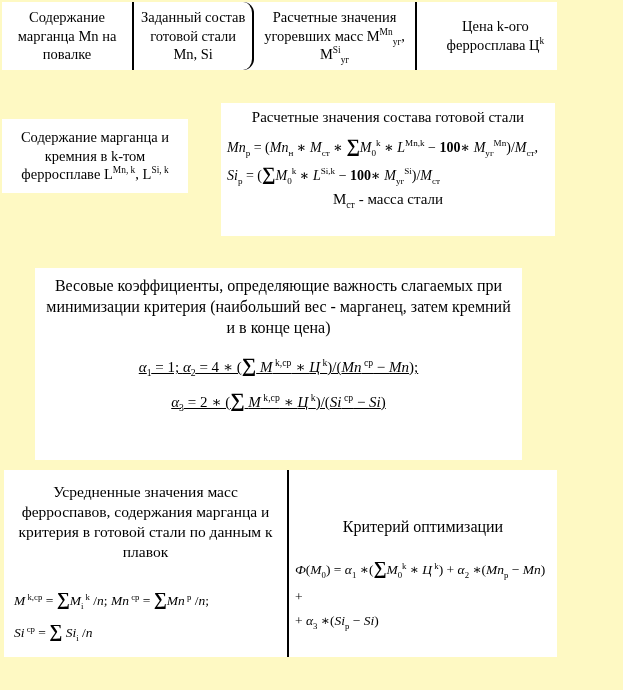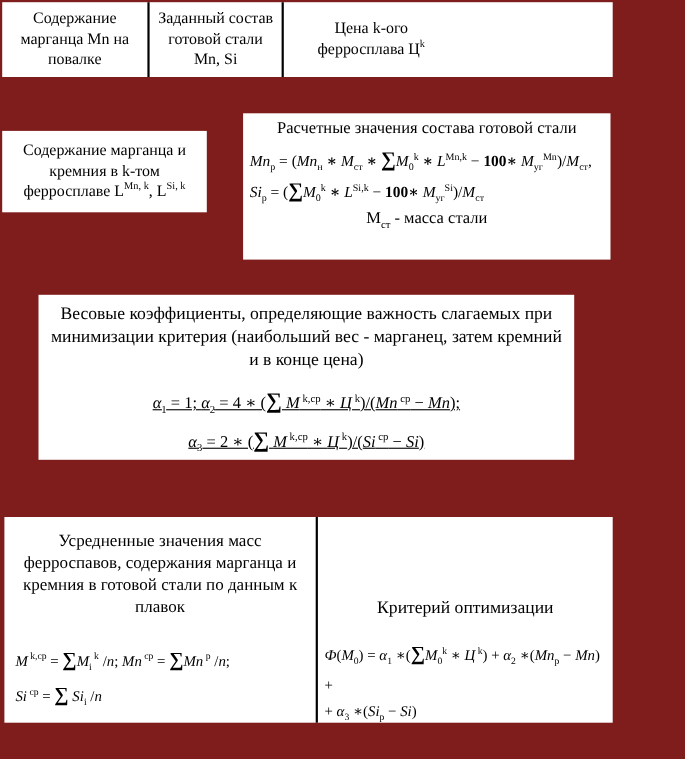--- a/index.html
+++ b/index.html
@@ -1,68 +1,71 @@
 <!DOCTYPE html>
 <html><head>
 <meta charset="utf-8">
 <style>
   html,body { margin:0; padding:0; background:#000; }
   .canvas {
-    position:relative; width:623px; height:690px; background:#7f1d1d;
+    position:relative; width:623px; height:690px; background:#fef9c3;
     font-family:"Liberation Serif","DejaVu Serif",serif; color:#000;
   }
   .box { position:absolute; background:#fff; box-sizing:border-box; }
   .top-row { left:2px; top:2px; width:555px; height:68px; display:flex; }
   .top-cell {
     display:flex; align-items:center; justify-content:center; text-align:center;
     font-size:14.5px; line-height:1.3; padding:2px 4px; box-sizing:border-box;
     border-right:2px solid #000;
   }
   .top-cell:last-child { border-right:none; }
-  .tc1 { width:134px; } .tc2 { width:122px; } .tc3 { width:165px; } .tc4 { width:142px;padding-left:21px; }
+  .tc1 { width:134px; } .tc2 { width:122px;border-radius:11px; } .tc3 { width:165px; } .tc4 { width:142px;padding-left:21px; }
 
   .ferro-box {
     left:2px; top:119px; width:186px; height:74px;
     display:flex; align-items:center; justify-content:center; text-align:center;
     font-size:14.5px; line-height:1.3; padding:2px 4px;
   }
   .calc-box { left:221px; top:103px; width:334px; height:133px; padding:6px 6px 4px 6px; }
   .calc-title { text-align:center; font-size:15px; margin-bottom:6px; }
   .formula { font-size:14px; line-height:1.5; white-space:nowrap; }
   .calc-note { text-align:center; font-size:15px; margin-top:2px; }
 
-  .weights-box { left:35px; top:268px; width:487px; height:150px; padding:8px 10px; }
+  .weights-box { left:35px; top:268px; width:487px; height:192px; padding:8px 10px; }
   .weights-title { text-align:center; font-size:16px; line-height:1.3; }
   .weights-formulas { text-align:center; margin-top:10px; }
   .weights-formulas .formula { font-size:15px; line-height:1.7;text-decoration:underline; }
 
   .bottom-box { left:4px; top:470px; width:553px; height:187px; display:flex; }
   .bottom-left { width:285px; border-right:2px solid #000; box-sizing:border-box; padding:12px 6px 0 6px; }
   .bl-title { text-align:center; font-size:15.5px; line-height:1.3; }
   .bl-formulas { margin-top:20px; padding-left:4px; }
   .bl-formulas .formula { font-size:13.5px; line-height:1.8; }
   .bottom-right { flex:1; padding:0 2px; }
-  .br-title { text-align:center; font-size:16px; margin-top:74px; }
+  .br-title { text-align:center; font-size:16px; margin-top:48px; }
   .br-formula { margin-top:16px; padding-left:4px; font-size:13.5px; line-height:1.8; }
 
   sup, sub { font-size:0.65em; line-height:0; }
   .sum { font-size:1.35em; font-weight:bold; }
   i { font-style:italic; }
 </style>
 </head>
 <body>
 
 <div class="canvas">
 
   <div class="box top-row">
     <div class="top-cell tc1">
       <span>Содержание марганца Mn на повалке</span>
     </div>
     <div class="top-cell tc2">
       <span>Заданный состав готовой стали Mn, Si</span>
+    </div>
+    <div class="top-cell tc3">
+      <span>Расчетные значения угоревших масс М<sup>Mn</sup><sub>уг</sub>, М<sup>Si</sup><sub>уг</sub></span>
     </div>
     <div class="top-cell tc4">
       <span>Цена k-ого ферросплава Ц<sup>k</sup></span>
     </div>
   </div>
 
   <div class="box ferro-box">
     <span>Содержание марганца и кремния в k-том ферросплаве L<sup>Mn, k</sup>, L<sup>Si, k</sup></span>
   </div>
 
@@ -76,21 +79,21 @@
   <div class="box weights-box">
     <div class="weights-title">Весовые коэффициенты, определяющие важность слагаемых при минимизации критерия (наибольший вес - марганец, затем кремний и в конце цена)</div>
     <div class="weights-formulas">
       <div class="formula"><i>α</i><sub>1</sub> = 1; <i>α</i><sub>2</sub> = 4 ∗ (<span class="sum">∑</span> <i>M</i><sup> k,ср</sup> ∗ <i>Ц</i><sup> k</sup>)/(<i>Mn</i><sup> ср</sup> − <i>Mn</i>);</div>
       <div class="formula"><i>α</i><sub>3</sub> = 2 ∗ (<span class="sum">∑</span> <i>M</i><sup> k,ср</sup> ∗ <i>Ц</i><sup> k</sup>)/(<i>Si</i><sup> ср</sup> − <i>Si</i>)</div>
     </div>
   </div>
 
   <div class="box bottom-box">
     <div class="bottom-left">
-      <div class="bl-title">Усредненные значения масс ферроспавов, содержания марганца и кремния в готовой стали по данным к плавок</div>
+      <div class="bl-title">Усредненные значения масс ферроспавов, содержания марганца и критерия в готовой стали по данным к плавок</div>
       <div class="bl-formulas">
         <div class="formula"><i>M</i><sup> k,ср</sup> = <span class="sum">∑</span><i>M</i><sub>i</sub><sup> k</sup> /<i>n</i>; <i>Mn</i><sup> ср</sup> = <span class="sum">∑</span><i>Mn</i><sup> р</sup> /<i>n</i>;</div>
         <div class="formula"><i>Si</i><sup> ср</sup> = <span class="sum">∑</span> <i>Si</i><sub>i</sub> /<i>n</i></div>
       </div>
     </div>
     <div class="bottom-right">
       <div class="br-title">Критерий оптимизации</div>
       <div class="br-formula formula" style="white-space:normal;"><i>Ф</i>(<i>M</i><sub>0</sub>) = <i>α</i><sub>1</sub> ∗(<span class="sum">∑</span><i>M</i><sub>0</sub><sup>k</sup> ∗ <i>Ц</i><sup> k</sup>) + <i>α</i><sub>2</sub> ∗(<i>Mn</i><sub>р</sub> − <i>Mn</i>) +<br>+ <i>α</i><sub>3</sub> ∗(<i>Si</i><sub>р</sub> − <i>Si</i>)</div>
     </div>
   </div>

